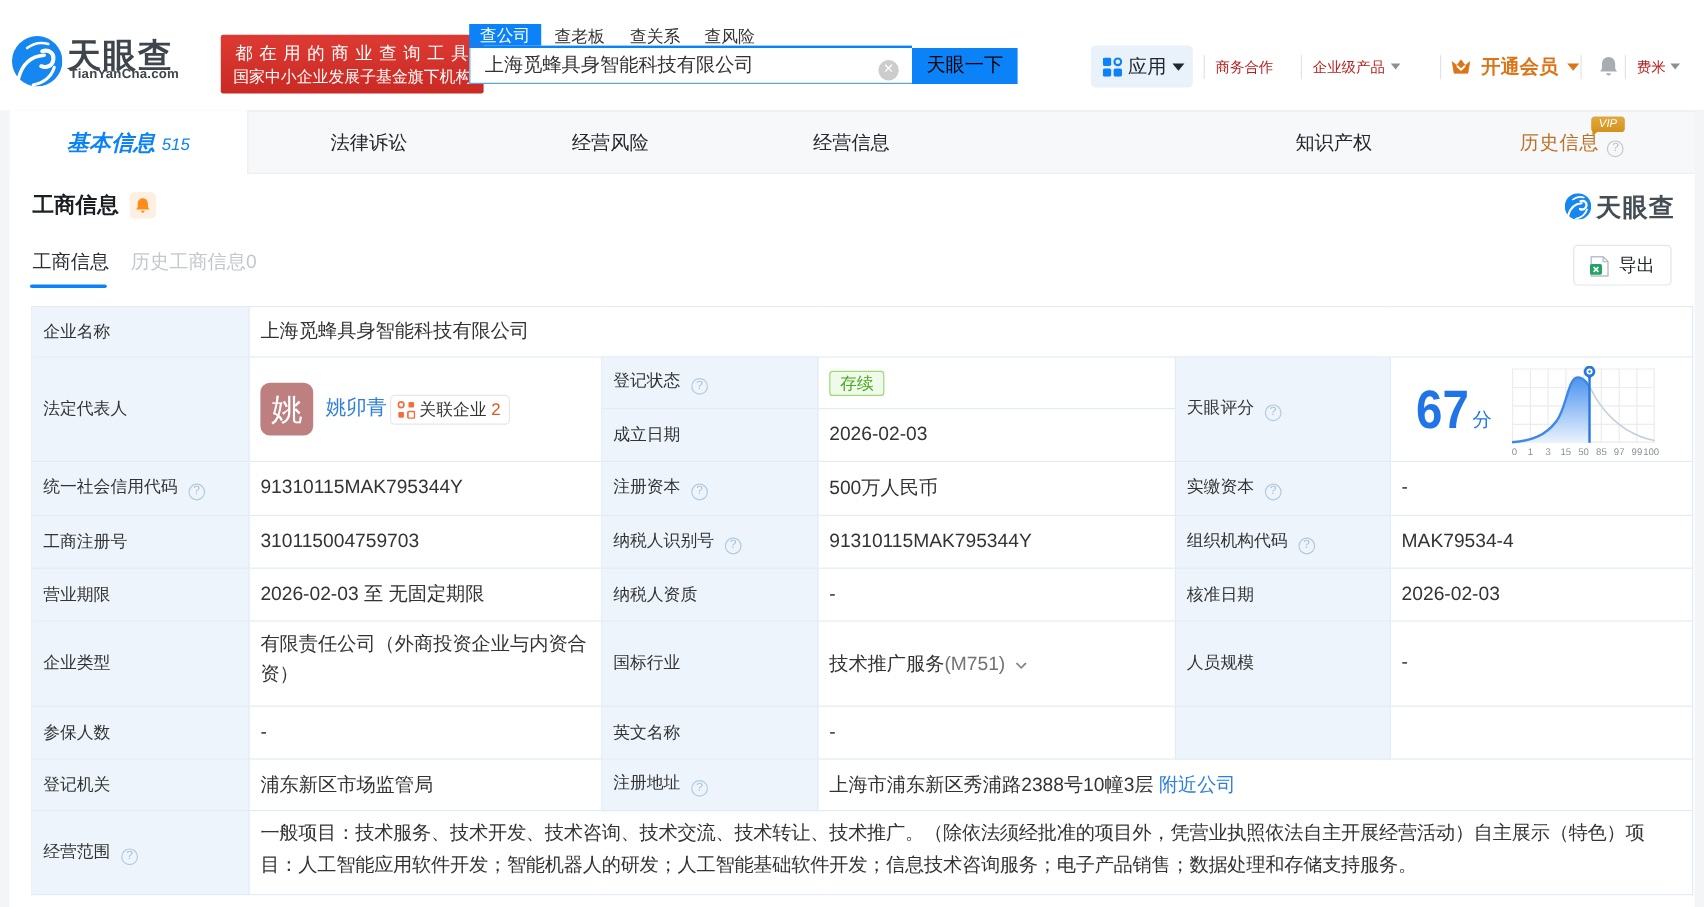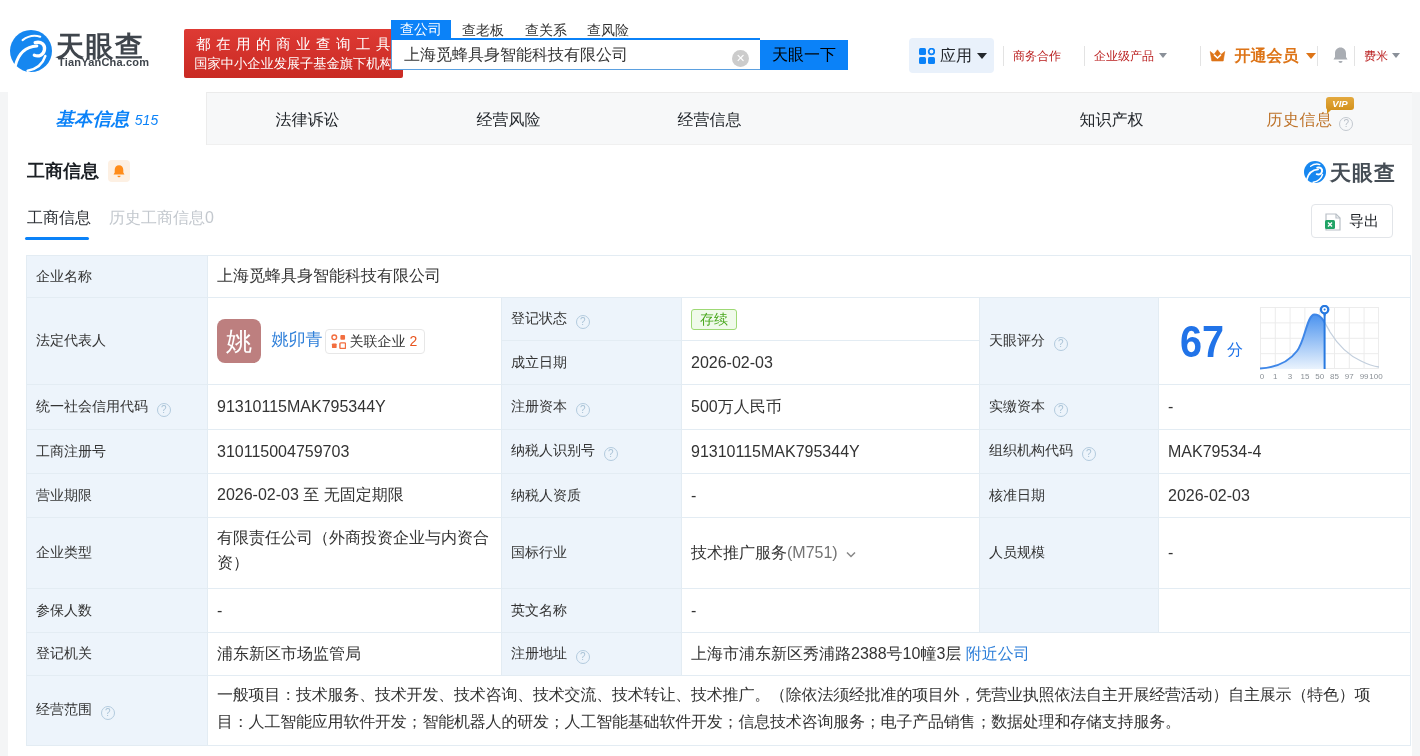--- a/index.html
+++ b/index.html
@@ -132,21 +132,21 @@
   <div class="hnav" style="left:1364px;">费米 <span class="caret sm" style="margin-left:1px;vertical-align:2px;"></span></div>
 </div>
 
 <div id="navrow">
   <div id="navact"><b>基本信息</b><span>515</span></div>
   <div class="ntab" style="left:207px;">法律诉讼</div>
   <div class="ntab" style="left:408px;">经营风险</div>
   <div class="ntab" style="left:609px;">经营信息</div>
   <div class="ntab" style="left:1011px;">知识产权</div>
   <div class="ntab" style="left:1209px; width:202px; color:#bd7127; letter-spacing:0.5px;">历史信息 <span class="qm" style="margin-left:2px;border-color:#c3c9d0;color:#b9bfc7;">?</span></div>
-  <div style="position:absolute; left:1326px; top:4px; width:28px; height:13px; background:linear-gradient(180deg,#e3a93f,#d3921d); border-radius:3px; color:#fff; font-size:9.5px; font-weight:700; font-style:italic; text-align:center; line-height:13px;">VIP</div>
+  <div style="position:absolute; left:1326px; top:4px; width:28px; height:13px; background:linear-gradient(180deg,#e3a93f,#d3921d); border-radius:3px; color:#fff; font-size:9.5px; font-weight:400; font-style:italic; text-align:center; line-height:13px;">VIP</div>
   <div style="position:absolute; left:1327px; top:16px; width:0; height:0; border-left:5px solid #d3921d; border-bottom:5px solid transparent;"></div>
 </div>
 
 <div id="strips"></div>
 <div id="strips2"></div>
 <div id="content"></div>
 
 <div id="sectitle">工商信息</div>
 <div id="secbell">
   <svg width="14" height="14" viewBox="0 0 17 18" style="margin:4px 0 0 4px;">

